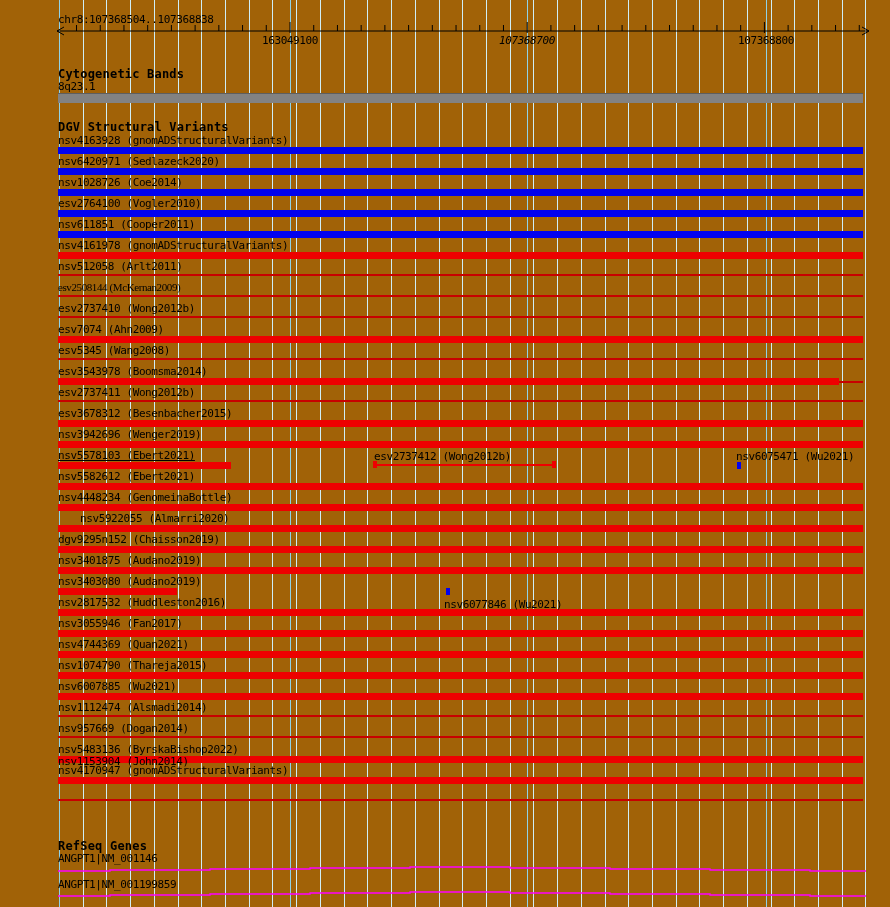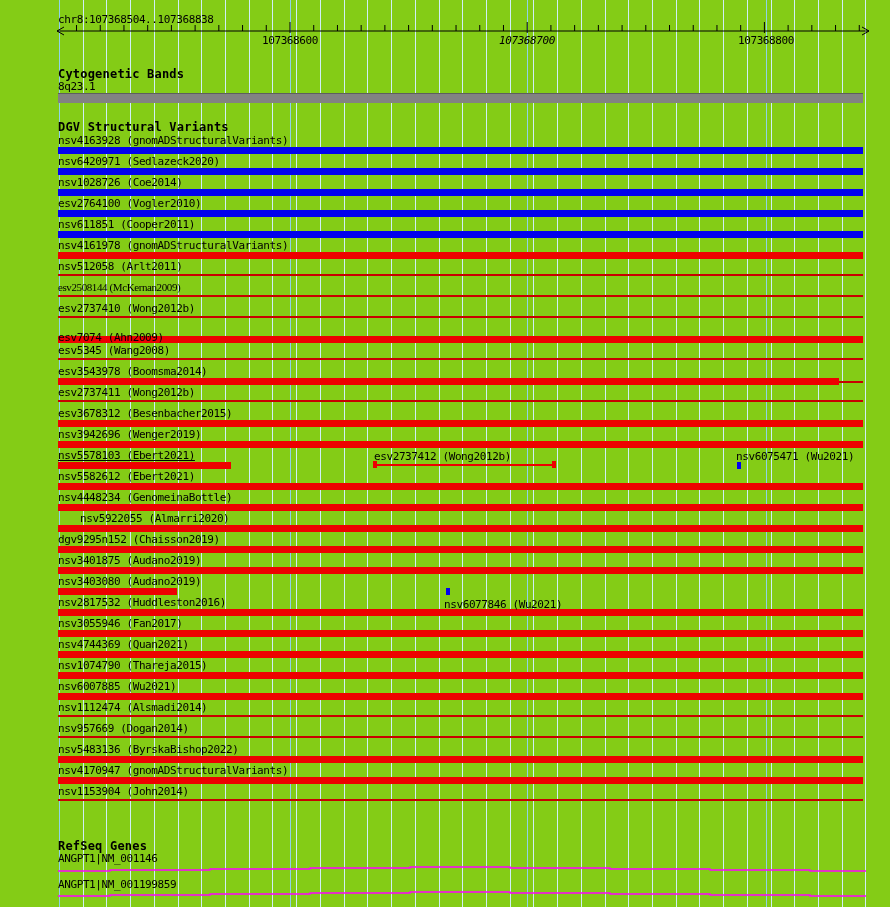--- a/index.html
+++ b/index.html
@@ -1,16 +1,16 @@
 <!DOCTYPE html>
 <html><head>
 <meta charset="utf-8">
 <style>
   html,body{margin:0;padding:0;background:#ffffff;}
-  #screen{position:relative;width:890px;height:907px;background:#84cc16;overflow:hidden;
+  #screen{position:relative;width:890px;height:907px;background:#a16207;overflow:hidden;
           font-family:"DejaVu Sans Mono","Liberation Mono",monospace;color:#000;}
   .lbl{position:absolute;font-size:11px;letter-spacing:-0.4px;line-height:11px;white-space:pre;z-index:4;}
   .ttl{position:absolute;font-size:12px;font-weight:bold;letter-spacing:0.2px;line-height:12px;white-space:pre;z-index:4;}
   .grid{position:absolute;top:0;width:1px;height:907px;z-index:0;}
   .bar{position:absolute;z-index:2;}
   .ticklbl{position:absolute;font-size:11px;letter-spacing:-0.4px;line-height:11px;width:80px;text-align:center;z-index:4;}
   svg#vec{position:absolute;left:0;top:0;z-index:3;pointer-events:none;}
 </style>
 </head>
 <body>
@@ -95,21 +95,21 @@
       <line x1="740.68" y1="25" x2="740.68" y2="31" stroke="#000000" stroke-width="1"></line>
       <line x1="764.4" y1="22" x2="764.4" y2="33" stroke="#000000" stroke-width="1"></line>
       <line x1="788.12" y1="25" x2="788.12" y2="31" stroke="#000000" stroke-width="1"></line>
       <line x1="811.8399999999999" y1="25" x2="811.8399999999999" y2="31" stroke="#000000" stroke-width="1"></line>
       <line x1="835.56" y1="25" x2="835.56" y2="31" stroke="#000000" stroke-width="1"></line>
       <line x1="859.28" y1="25" x2="859.28" y2="31" stroke="#000000" stroke-width="1"></line>
       <polyline points="58,871 110,871 110,870 210,870 210,869 310,869 310,868 410,868 410,867 510,867 510,868 610,868 610,869 710,869 710,870 810,870 810,871 866,871" fill="none" stroke="#ff00ff" stroke-width="1.3"></polyline>
       <polyline points="58,896 110,896 110,895 210,895 210,894 310,894 310,893 410,893 410,892 510,892 510,893 610,893 610,894 710,894 710,895 810,895 810,896 866,896" fill="none" stroke="#ff00ff" stroke-width="1.3"></polyline>
     </svg>
   <div id="tick-labels">
-      <div class="ticklbl" style="left: 250px; top: 35px;">107368600</div>
+      <div class="ticklbl" style="left: 250px; top: 35px;">163049100</div>
       <div class="ticklbl" style="left: 487px; top: 35px; font-style: italic;">107368700</div>
       <div class="ticklbl" style="left: 726px; top: 35px;">107368800</div>
     </div>
 
   <div class="ttl" style="left:58px;top:68px;">Cytogenetic Bands</div>
   <div class="lbl" style="left:58px;top:81px;">8q23.1</div>
   <div class="bar" id="cytoband" style="left: 58px; top: 93px; width: 805px; height: 9px; background: rgb(130, 130, 130); border-top: 1px solid rgb(94, 94, 94);"></div>
 
   <div class="ttl" style="left:58px;top:121px;">DGV Structural Variants</div>
   <div id="tracks">
@@ -143,21 +143,21 @@
       </div>
       <div>
         <div class="lbl" style="left: 58px; top: 282px; font-family: Liberation Serif, serif;">esv2508144 (McKernan2009)</div>
         <div class="bar" style="left: 58px; top: 295px; width: 805px; height: 2px; background: rgb(200, 0, 0);"></div>
       </div>
       <div>
         <div class="lbl" style="left: 58px; top: 303px;">esv2737410 (Wong2012b)</div>
         <div class="bar" style="left: 58px; top: 316px; width: 805px; height: 2px; background: rgb(200, 0, 0);"></div>
       </div>
       <div>
-        <div class="lbl" style="left: 58px; top: 324px; margin-top: 8px;">esv7074 (Ahn2009)</div>
+        <div class="lbl" style="left: 58px; top: 324px;">esv7074 (Ahn2009)</div>
         <div class="bar" style="left: 58px; top: 336px; width: 805px; height: 7px; background: rgb(238, 0, 0);"></div>
       </div>
       <div>
         <div class="lbl" style="left: 58px; top: 345px;">esv5345 (Wang2008)</div>
         <div class="bar" style="left: 58px; top: 358px; width: 805px; height: 2px; background: rgb(200, 0, 0);"></div>
       </div>
       <div>
         <div class="lbl" style="left: 58px; top: 366px;">esv3543978 (Boomsma2014)</div>
         <div class="bar" style="left: 58px; top: 378px; width: 781px; height: 7px; background: rgb(238, 0, 0);"></div>
         <div class="bar" style="left: 839px; top: 381px; width: 24px; height: 2px; background: rgb(200, 0, 0);"></div>
@@ -240,21 +240,21 @@
       </div>
       <div>
         <div class="lbl" style="left: 58px; top: 744px;">nsv5483136 (ByrskaBishop2022)</div>
         <div class="bar" style="left: 58px; top: 756px; width: 805px; height: 7px; background: rgb(238, 0, 0);"></div>
       </div>
       <div>
         <div class="lbl" style="left: 58px; top: 765px;">nsv4170947 (gnomADStructuralVariants)</div>
         <div class="bar" style="left: 58px; top: 777px; width: 805px; height: 7px; background: rgb(238, 0, 0);"></div>
       </div>
       <div>
-        <div class="lbl" style="left: 58px; top: 786px; text-align: right;">nsv1153904 (John2014)</div>
+        <div class="lbl" style="left: 58px; top: 756px; text-align: right;">nsv1153904 (John2014)</div>
         <div class="bar" style="left: 58px; top: 799px; width: 805px; height: 2px; background: rgb(200, 0, 0);"></div>
       </div>
     </div>
 
   <div class="ttl" style="left:58px;top:840px;">RefSeq Genes</div>
   <div id="genes">
       <div class="lbl" style="left: 58px; top: 853px;">ANGPT1|NM_001146</div>
       <div class="lbl" style="left: 58px; top: 879px;">ANGPT1|NM_001199859</div>
     </div>
 </div>

